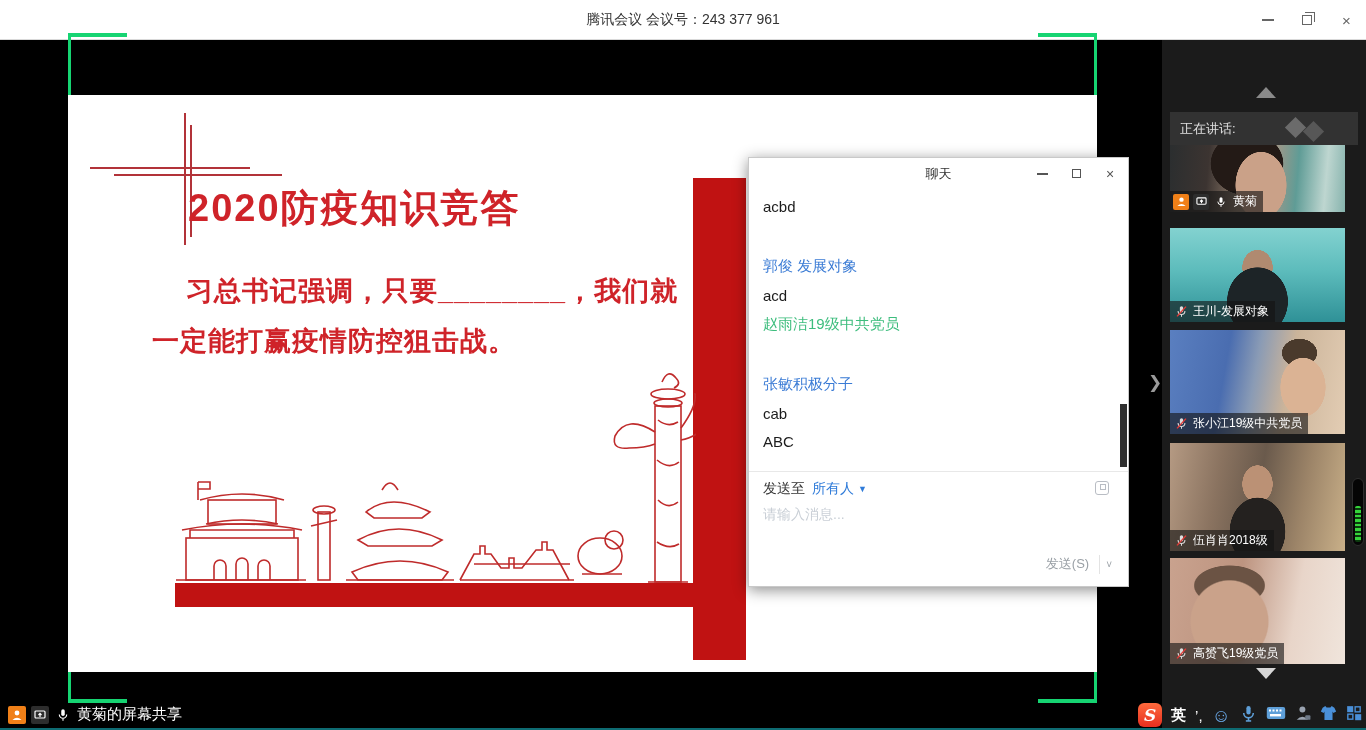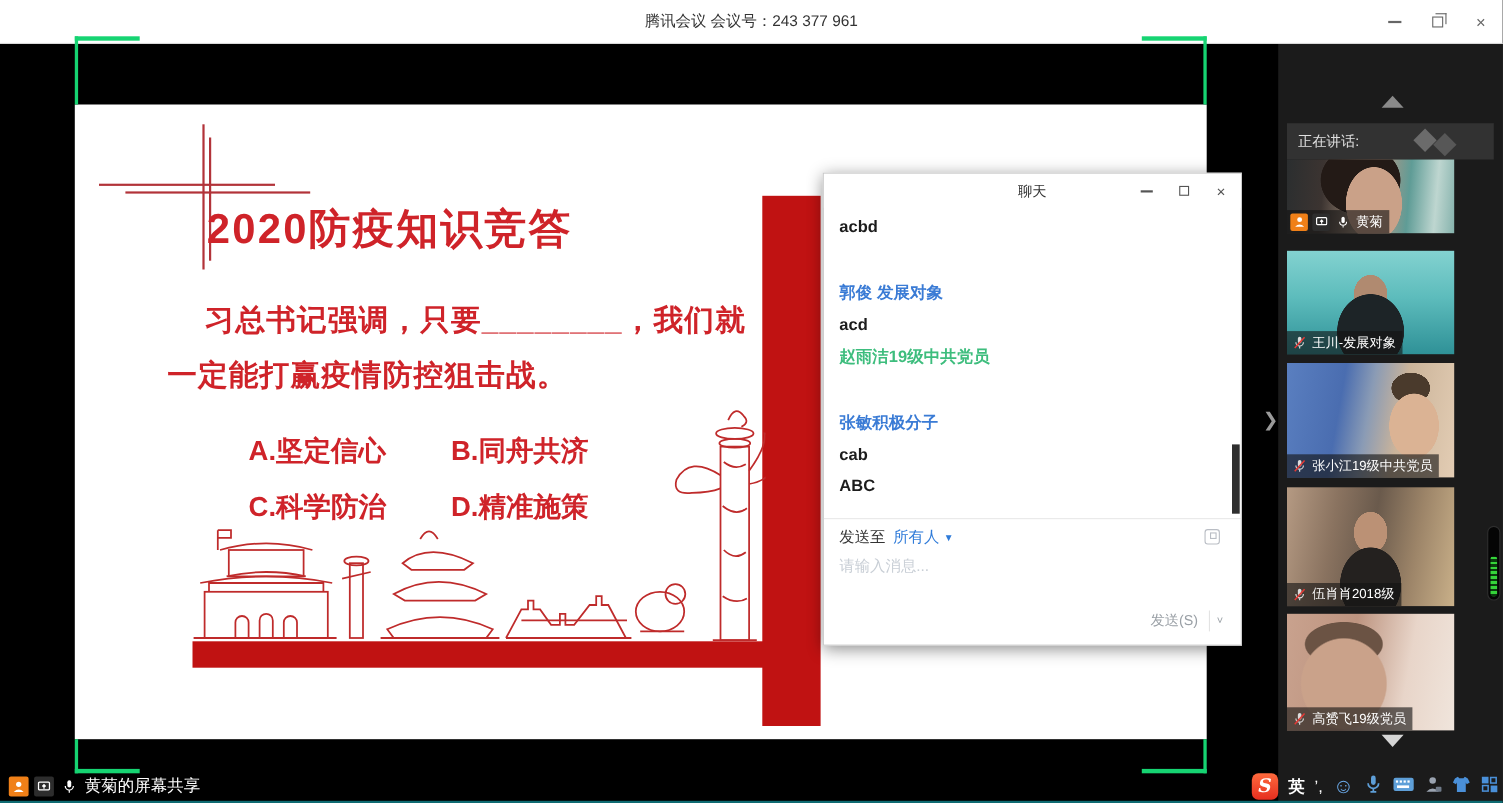--- a/index.html
+++ b/index.html
@@ -52,21 +52,21 @@
           display:flex; align-items:center; }
   #chat-title { flex:1; text-align:center; font-size:13px; color:#333; }
   #chat-controls { position:absolute; right:10px; top:0; height:31px; display:flex;
           align-items:center; gap:18px; color:#555; }
   #chat-controls .cc { width:16px; height:16px; display:flex; align-items:center;
           justify-content:center; font-size:14px; }
   #chat-controls .minbar { width:11px; height:2px; background:#555; }
   #chat-controls .maxsq { width:9px; height:9px; border:1.5px solid #555; }
   #chat-msgs { position:absolute; top:34px; left:14px; right:18px; height:276px;
           overflow:hidden; font-size:15px; }
-  .msg-row { height:28.6px; display:flex; align-items:center; white-space:pre;font-weight:bold; }
+  .msg-row { height:28.6px; display:flex; align-items:center; white-space:pre; }
   .m-black { color:#1c1c1c; }
   .m-blue  { color:#3a7bd5;margin-top:32px; }
   .m-green { color:#3dbd7d; }
   #chat-scrollbar { position:absolute; right:1px; top:246px; width:7px; height:63px;
           background:#2f2f2f; }
   #chat-divider { position:absolute; left:0; right:0; top:313px; border-top:1px solid #e8e8e8; }
   #sendto-row { position:absolute; left:14px; top:320px; right:14px; height:22px;
           display:flex; align-items:center; font-size:14px; }
   #sendto-label { color:#333; }
   #sendto-value { color:#2f7bd9; margin-left:7px; }
@@ -87,21 +87,21 @@
              background:#1b1b1b; }
   .tri-up { width:0; height:0; border-left:10px solid transparent; border-right:10px solid transparent;
             border-bottom:11px solid #8a8a8a; position:absolute; left:94px; top:47px; }
   .tri-down { width:0; height:0; border-left:10px solid transparent; border-right:10px solid transparent;
             border-top:11px solid #d6d6d6; position:absolute; left:94px; top:628px; }
   #speaking-panel { position:absolute; left:8px; top:72px; width:188px; height:33px;
             background:rgba(255,255,255,.10); display:flex; align-items:center; overflow:hidden; }
   #speaking-panel .lbl { color:#e0e0e0; font-size:13px; margin-left:10px;text-align:center; }
   .deco-diamond { position:absolute; width:15px; height:15px; transform:rotate(45deg);
             background:rgba(255,255,255,.28); }
-  .tile { position:absolute; left:8px; width:152px; overflow:hidden; background:#333; }
+  .tile { position:absolute; left:8px; width:175px; overflow:hidden; background:#333; }
   .namebar { position:absolute; left:0; bottom:0; display:flex; align-items:center; gap:4px;
             background:rgba(20,20,20,.62); padding:2px 6px 2px 3px; color:#fff; font-size:12px;
             white-space:nowrap; }
   .sq-icon { width:16px; height:16px; display:flex; align-items:center; justify-content:center;
             flex:0 0 auto; }
   .host-bg { background:#f08018; border-radius:2px; }
   .share-bg { background:#2d2d2d; border-radius:2px; }
   #collapse-chevron { position:absolute; left:1148px; top:372px; color:#9a9a9a; font-size:17px;
             z-index:3; }
   #audio-meter { position:absolute; left:1352px; top:478px; width:12px; height:68px;
@@ -185,26 +185,20 @@
 
   <div class="crossline" style="left:116px;top:18px;width:2px;height:132px"></div>
   <div class="crossline" style="left:122px;top:30px;width:1.5px;height:112px"></div>
   <div class="crossline" style="left:22px;top:72px;width:160px;height:2px"></div>
   <div class="crossline" style="left:46px;top:79px;width:168px;height:1.5px"></div>
 
   <div id="slide-title" class="redtxt">2020防疫知识竞答</div>
   <div id="q-line1" class="redtxt">习总书记强调，只要________，我们就</div>
   <div id="q-line2" class="redtxt">一定能打赢疫情防控狙击战。</div>
 
-  <div id="options">
-    <div class="opt redtxt">A.坚定信心</div>
-    <div class="opt redtxt">B.同舟共济</div>
-    <div class="opt redtxt">C.科学防治</div>
-    <div class="opt redtxt">D.精准施策</div>
-  </div>
 
   <div id="vbar"></div>
 
   <svg id="slide-art" viewBox="0 0 528 225">
 
     <g>
       <line x1="8" y1="220" x2="138" y2="220"></line>
       <rect x="18" y="178" width="112" height="42"></rect>
       <path d="M22 178 L22 170 L126 170 L126 178"></path>
       <path d="M14 170 Q74 158 134 170"></path>

